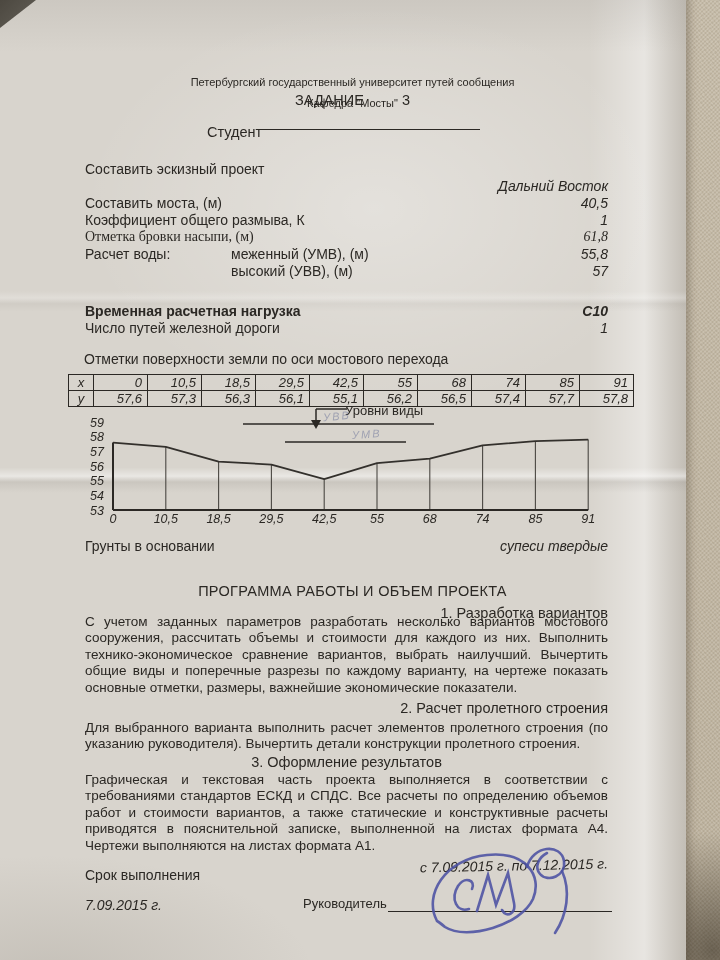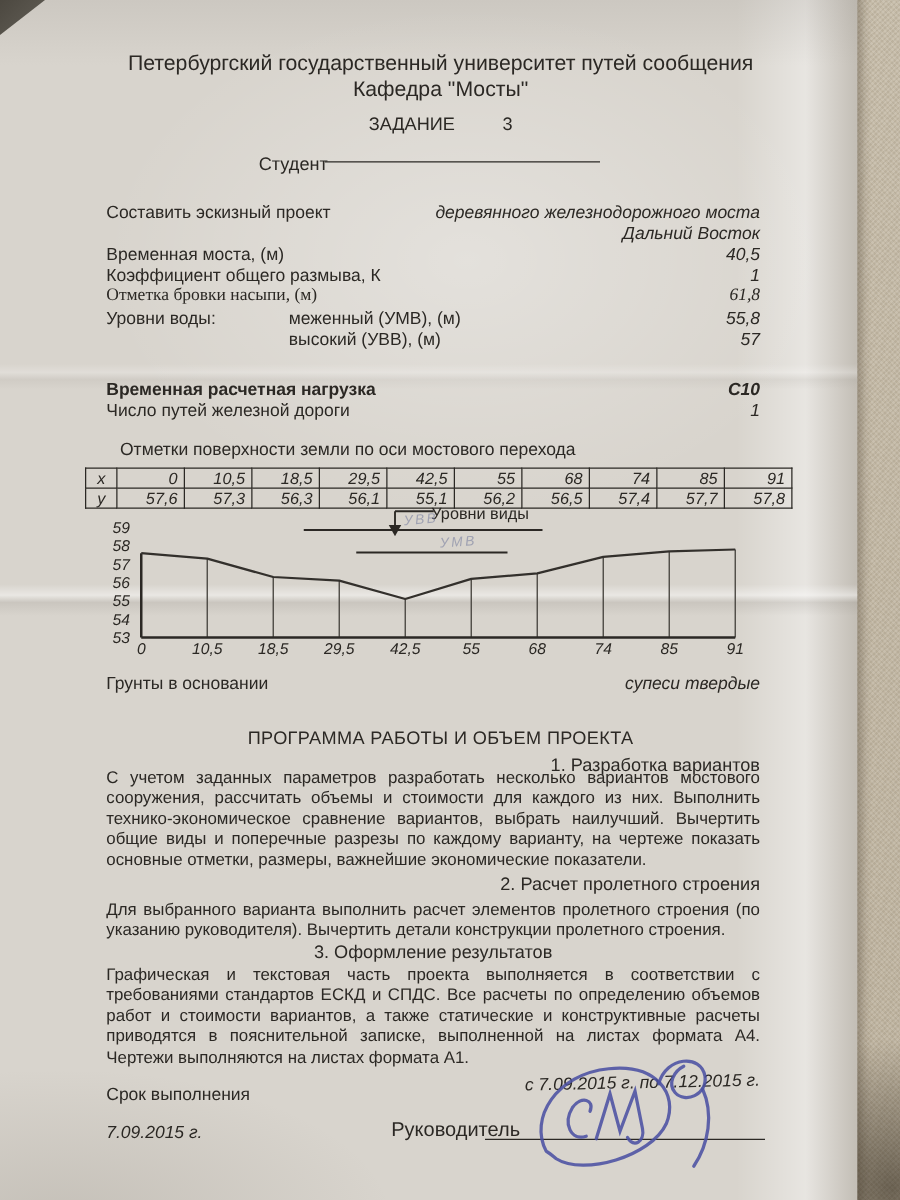--- a/index.html
+++ b/index.html
@@ -25,21 +25,21 @@
       radial-gradient(ellipse 55% 18% at 8% 101%, rgba(120,112,100,0.20), transparent 70%),
       #d8d4cd;
   }
   .corner-notch{
     position:absolute;left:0;top:0;width:36px;height:28px;
     background:linear-gradient(135deg,#4c4840 0%,#5a564e 60%,#8a857b 100%);
     clip-path:polygon(0 0,100% 0,0 100%);
   }
   .abs{position:absolute;}
   .center-line{position:absolute;left:60px;width:585px;text-align:center;}
-  .uni{font-size:17px;line-height:21px;}
+  .uni{font-size:11px;line-height:21px;margin-top:32px;}
   .lbl{font-size:14px;}
   .italic{font-style:italic;text-align:center;}
   .prow{position:absolute;left:85px;width:523px;height:17px;font-size:14px;}
   .prow .pl{position:absolute;left:0;white-space:nowrap;}
   .prow .ps{position:absolute;left:146px;white-space:nowrap;}
   .prow .pv{position:absolute;right:0;font-style:italic;white-space:nowrap;}
   .rule{position:absolute;border-bottom:1.6px solid #2b2824;height:0;}
   table.elev{position:absolute;left:68px;top:374px;border-collapse:collapse;}
   table.elev td{
     border:1.6px solid #2b2824;font-size:13px;font-style:italic;
@@ -68,57 +68,56 @@
 <div class="center-line uni abs" style="top:40px;">Петербургский государственный университет путей сообщения</div>
 <div class="center-line uni abs" style="top:61px;">Кафедра "Мосты"</div>
 <div class="center-line abs" style="top:92px;font-size:14.5px;">
   <span>ЗАДАНИЕ</span><span style="margin-left:38px;">3</span>
 </div>
 <div class="abs lbl" style="left:207px;top:124px;font-size:14.5px;">Студент</div>
 <div class="rule" style="left:260px;top:129px;width:220px;"></div>
 
 <div class="prow" style="top:161px;">
   <span class="pl">Составить эскизный проект</span>
-  <span class="pv">деревянного железнодорожного моста</span>
 </div>
 <div class="prow" style="top:178px;">
   <span class="pv">Дальний Восток</span>
 </div>
 <div class="prow" style="top:195px;">
-  <span class="pl">Временная моста, (м)</span>
+  <span class="pl">Составить моста, (м)</span>
   <span class="pv">40,5</span>
 </div>
 <div class="prow" style="top:212px;">
   <span class="pl">Коэффициент общего размыва, К</span>
   <span class="pv">1</span>
 </div>
 <div class="prow" style="top:229px;font-family:Liberation Serif, serif;">
   <span class="pl">Отметка бровки насыпи, (м)</span>
   <span class="pv">61,8</span>
 </div>
 <div class="prow" style="top:246px;">
-  <span class="pl">Уровни воды:</span>
+  <span class="pl">Расчет воды:</span>
   <span class="ps">меженный (УМВ), (м)</span>
   <span class="pv">55,8</span>
 </div>
 <div class="prow" style="top:263px;">
   <span class="ps">высокий (УВВ), (м)</span>
   <span class="pv">57</span>
 </div>
 
 <div class="prow" style="top:303px;font-weight:bold;">
   <span class="pl">Временная расчетная нагрузка</span>
   <span class="pv">С10</span>
 </div>
 <div class="prow" style="top:320px;">
   <span class="pl">Число путей железной дороги</span>
   <span class="pv">1</span>
 </div>
 
-<div class="abs lbl" style="left:96px;top:351px;">Отметки поверхности земли по оси мостового перехода</div>
+<div class="abs lbl" style="left:84px;top:351px;">Отметки поверхности земли по оси мостового перехода</div>
 <table class="elev">
   <tbody>
       <tr>
     <td class="hd">х</td>
     <td>0</td>
         <td>10,5</td>
     <td>18,5</td>
         <td>29,5</td>
     <td>42,5</td>
         <td>55</td>
@@ -197,21 +196,21 @@
 
 <div class="shead" style="top:700px;">2. Расчет пролетного строения</div>
 <div class="spara" style="top:720px;">Для выбранного варианта выполнить расчет элементов пролетного строения (по указанию руководителя). Вычертить детали конструкции пролетного строения.</div>
 
 <div class="shead" style="top:754px;text-align:center;">3. Оформление результатов</div>
 <div class="spara" style="top:772px;">Графическая и текстовая часть проекта выполняется в соответствии с требованиями стандартов ЕСКД и СПДС. Все расчеты по определению объемов работ и стоимости вариантов, а также статические и конструктивные расчеты приводятся в пояснительной записке, выполненной на листах формата А4. Чертежи выполняются на листах формата А1.</div>
 
 <div class="abs lbl" style="left:85px;top:867px;">Срок выполнения</div>
 <div class="abs italic" style="left:85px;top:861px;width:523px;text-align:right;font-size:14px;transform:rotate(-1.2deg);">с 7.09.2015 г. по 7.12.2015 г.</div>
 <div class="abs italic lbl" style="left:85px;top:897px;">7.09.2015 г.</div>
-<div class="abs lbl" style="left:313px;top:896px;font-size:16px;">Руководитель</div>
+<div class="abs lbl" style="left:303px;top:896px;font-size:13px;">Руководитель</div>
 <div class="rule" style="left:388px;top:911px;width:224px;"></div>
 
 <svg class="sig" width="220" height="115" viewBox="0 0 220 115">
   <path d="M 22 88 C 8 62, 30 26, 72 22 C 110 18, 128 42, 118 66 C 106 92, 52 108, 30 94 C 24 89, 22 88, 22 88"></path>
   <path d="M 54 76 C 42 80, 35 66, 43 53 C 50 43, 61 47, 57 56"></path>
   <path d="M 62 78 L 73 42 L 81 72 L 93 40 L 99 70 C 101 80, 92 86, 87 77"></path>
   <path d="M 112 34 C 118 12, 146 10, 149 28 C 151 43, 133 50, 125 41 C 119 34, 124 24, 132 20"></path>
   <path d="M 147 38 C 156 58, 152 82, 140 100"></path>
 </svg>
 

